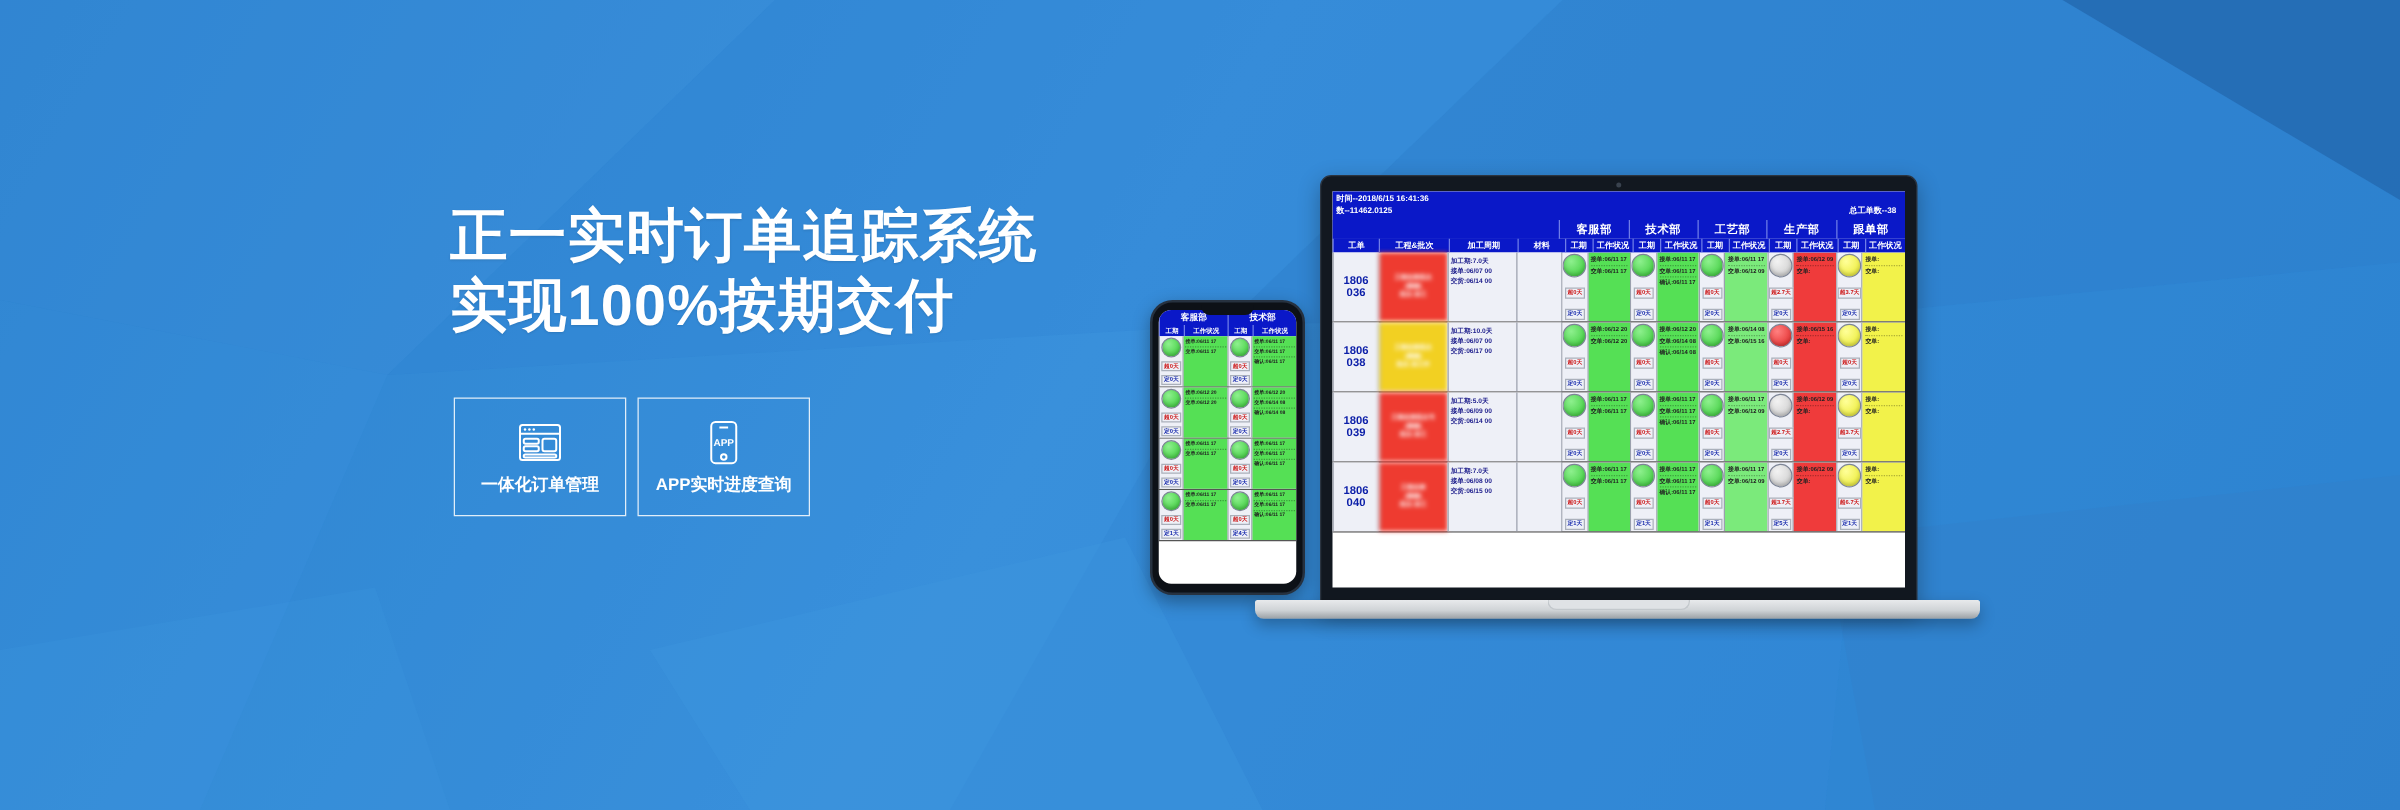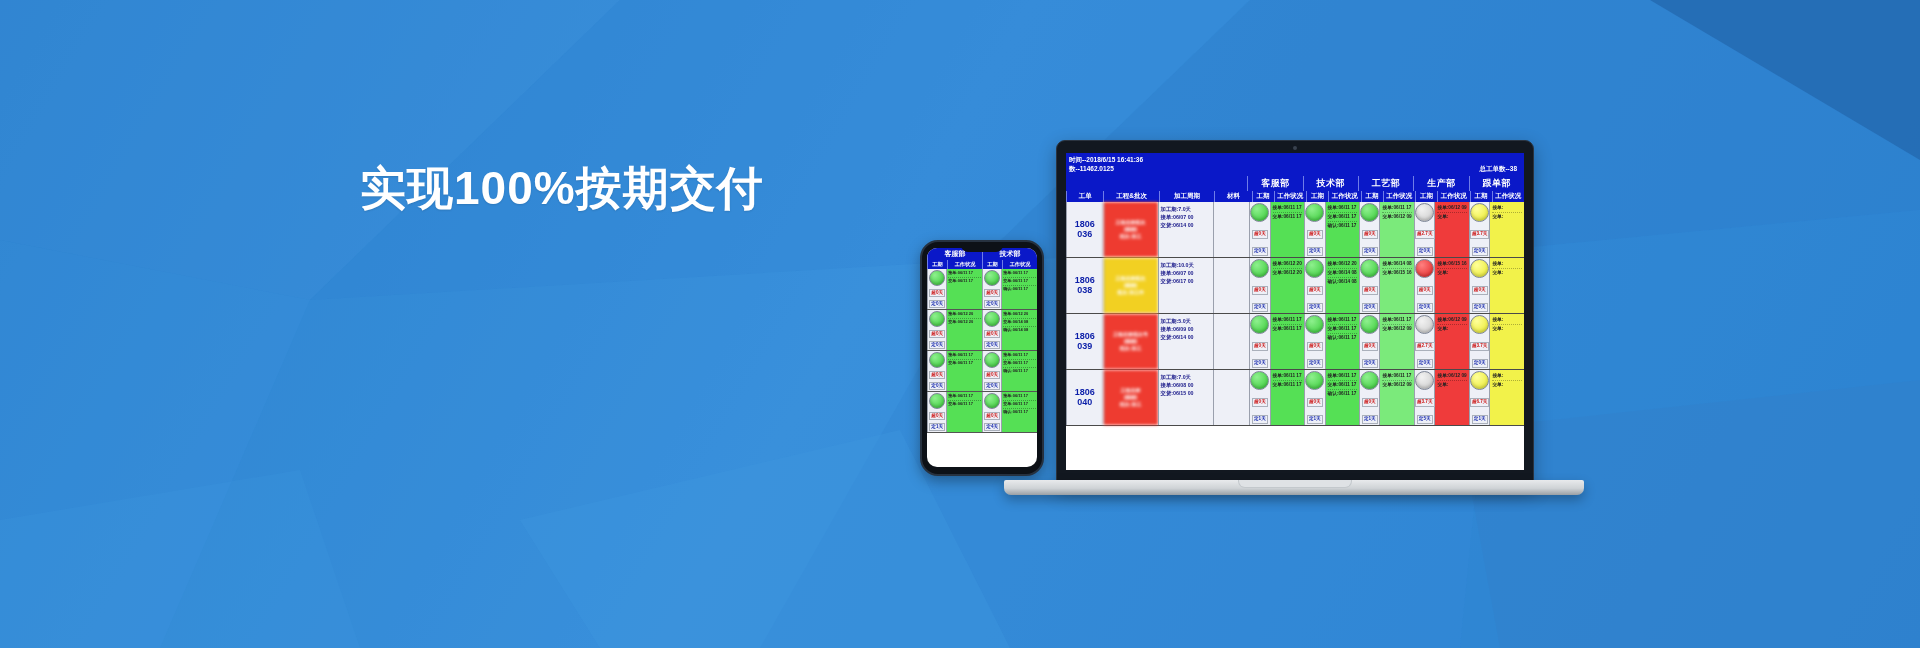--- a/index.html
+++ b/index.html
@@ -136,28 +136,56 @@
       <polygon points="980,260 1500,250 1460,648 760,648" fill="#2d83d0" opacity=".4"></polygon>
       <polygon points="1500,250 1920,210 1920,648 1460,648" fill="#2b80cd" opacity=".45"></polygon>
       <polygon points="520,520 900,430 1010,648 600,648" fill="#3f97e0" opacity=".35"></polygon>
       <polygon points="1460,430 1920,380 1920,648 1500,648" fill="#357fc6" opacity=".3"></polygon>
       <polygon points="0,520 300,470 360,648 0,648" fill="#3d95de" opacity=".3"></polygon>
     </svg>
   </div>
 
   <div class="copy">
     <h1 class="headline">
+      <span>正一实时订单追踪系统</span>
       <span class="l2">实现100%按期交付</span>
     </h1>
   </div>
 
   <div class="features">
 
-
-
+    <div class="feature">
+      <span class="ficon">
+        <svg width="36" height="32" viewBox="0 0 36 32" fill="none" stroke="#ffffff" stroke-width="1.6">
+          <rect x="2" y="2" width="32" height="28" rx="2"></rect>
+          <line x1="2" y1="9" x2="34" y2="9"></line>
+          <circle cx="6" cy="5.5" r="1" fill="#fff" stroke="none"></circle>
+          <circle cx="9.5" cy="5.5" r="1" fill="#fff" stroke="none"></circle>
+          <circle cx="13" cy="5.5" r="1" fill="#fff" stroke="none"></circle>
+          <rect x="5" y="13" width="12" height="4" rx="1.4"></rect>
+          <rect x="5" y="19" width="12" height="4" rx="1.4"></rect>
+          <rect x="20" y="13" width="11" height="10" rx="1.6"></rect>
+          <rect x="5" y="25.5" width="26" height="2.4" rx="1.2"></rect>
+        </svg>
+      </span>
+      <span class="flabel">一体化订单管理</span>
+    </div>
+
+
+    <div class="feature">
+      <span class="ficon">
+        <svg width="26" height="36" viewBox="0 0 26 36" fill="none" stroke="#ffffff" stroke-width="1.6">
+          <rect x="3" y="1.5" width="20" height="33" rx="3.4"></rect>
+          <line x1="9.5" y1="6" x2="16.5" y2="6"></line>
+          <circle cx="13" cy="29.5" r="2.2"></circle>
+          <text x="13" y="21" font-size="8" font-weight="bold" fill="#ffffff" stroke="none" text-anchor="middle" font-family="Liberation Sans, sans-serif">APP</text>
+        </svg>
+      </span>
+      <span class="flabel">APP实时进度查询</span>
+    </div>
   </div>
 
   <div class="phone">
     <div class="phone-notch"></div>
     <div class="phone-screen erp">
       <div class="p-dept">
         <div>客服部</div>
         <div>技术部</div>
       </div>
       <div class="p-sub">

